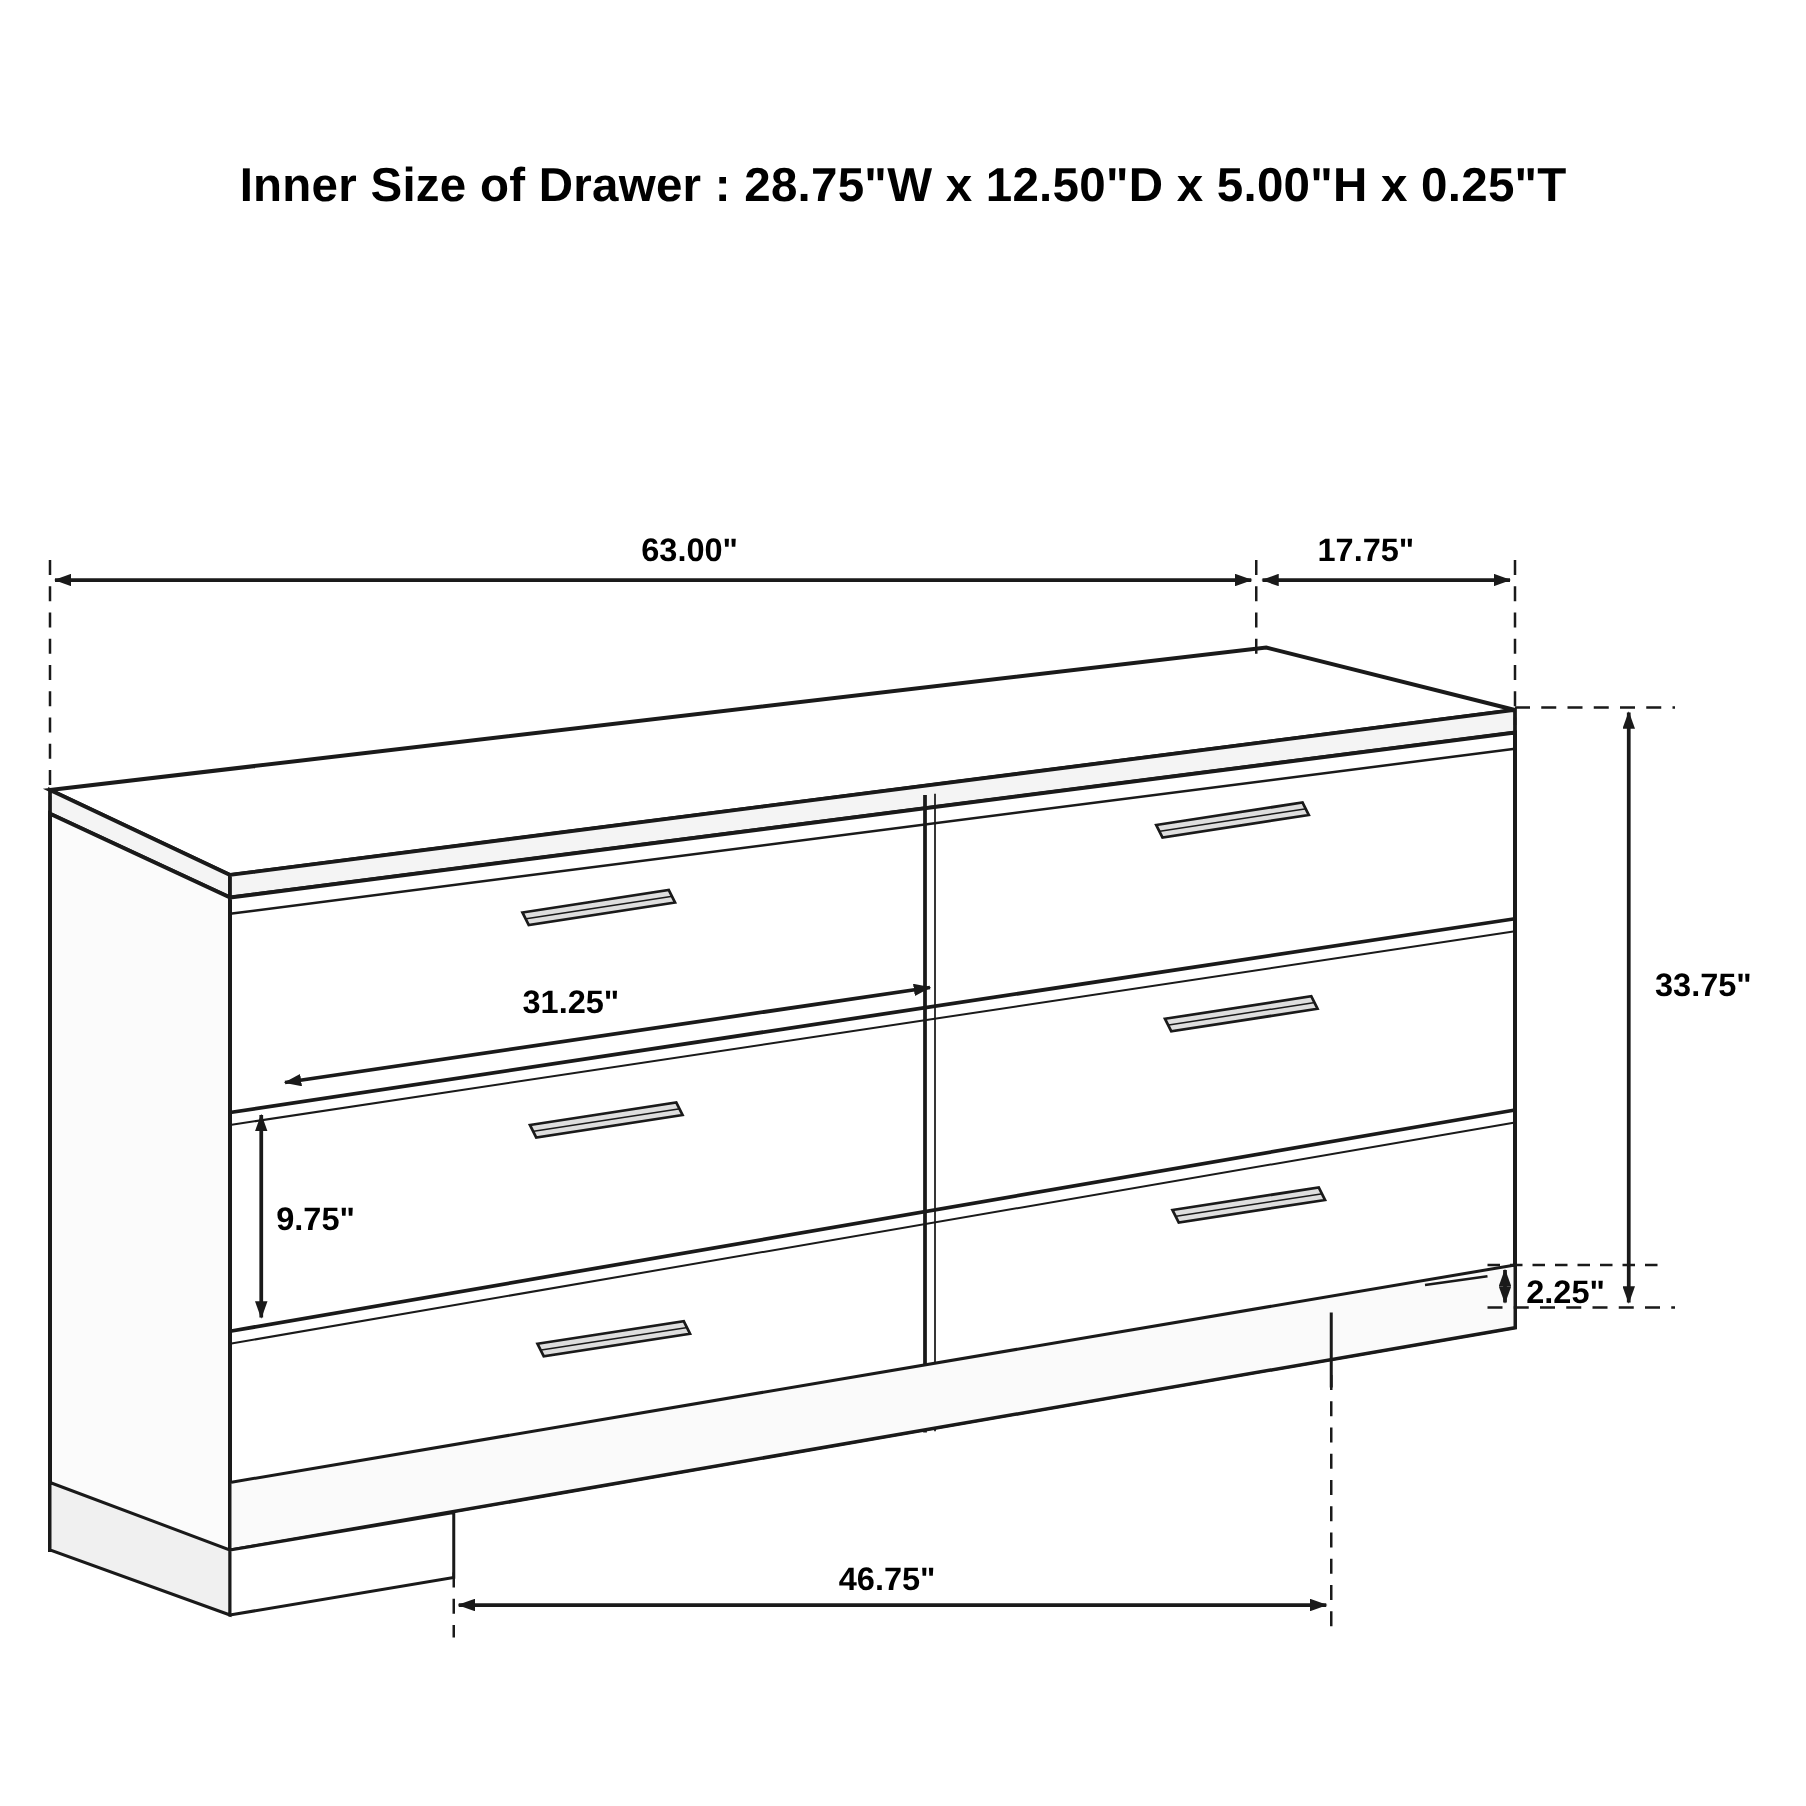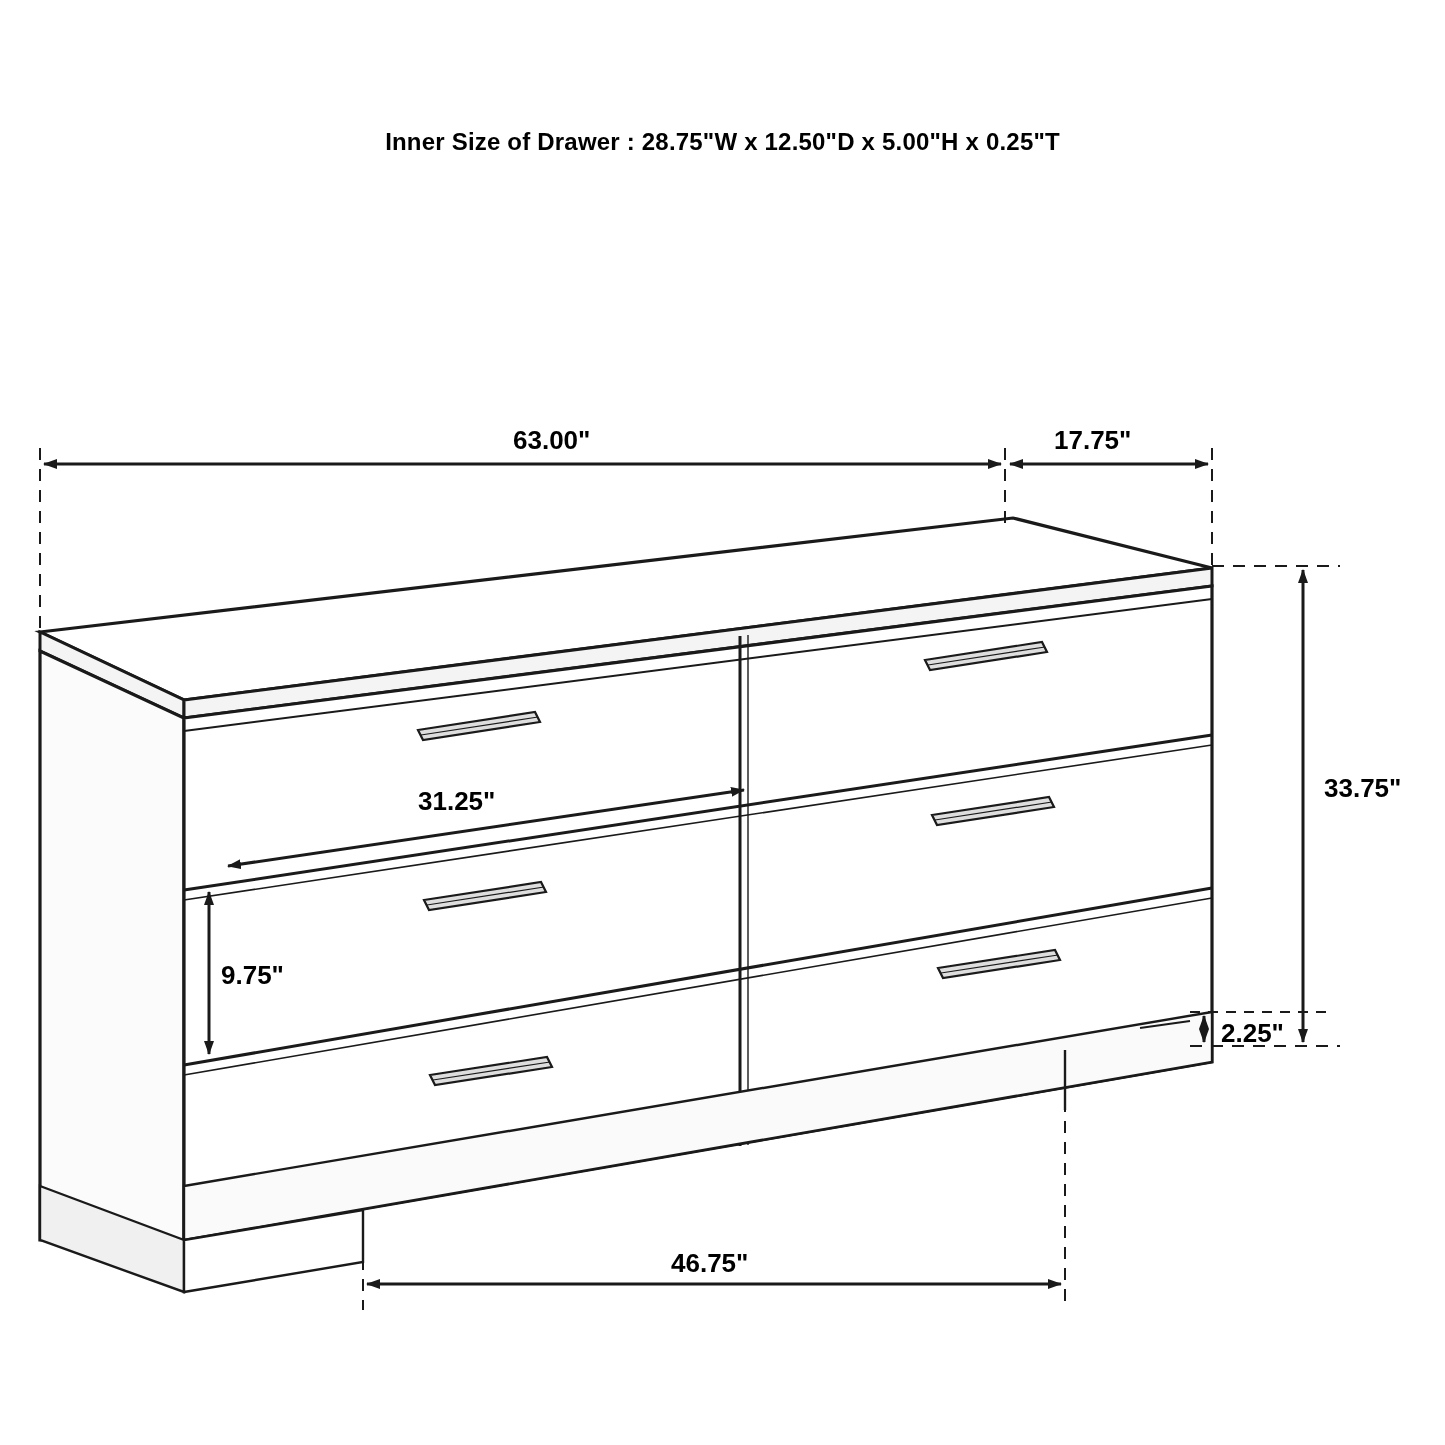--- a/index.html
+++ b/index.html
@@ -19,21 +19,21 @@
     left: 0; top: 0;
     width: 1445px;
     height: 1445px;
   }
   .title {
     position: absolute;
     left: 0;
     top: 128px;
     width: 1445px;
     text-align: center;
-    font-size: 24px;
+    font-size: 38px;
     font-weight: bold;
     color: #000000;
     letter-spacing: 0.2px;
   }
   svg.diagram {
     position: absolute;
     left: 0;
     top: 0;
     width: 1445px;
     height: 1445px;

